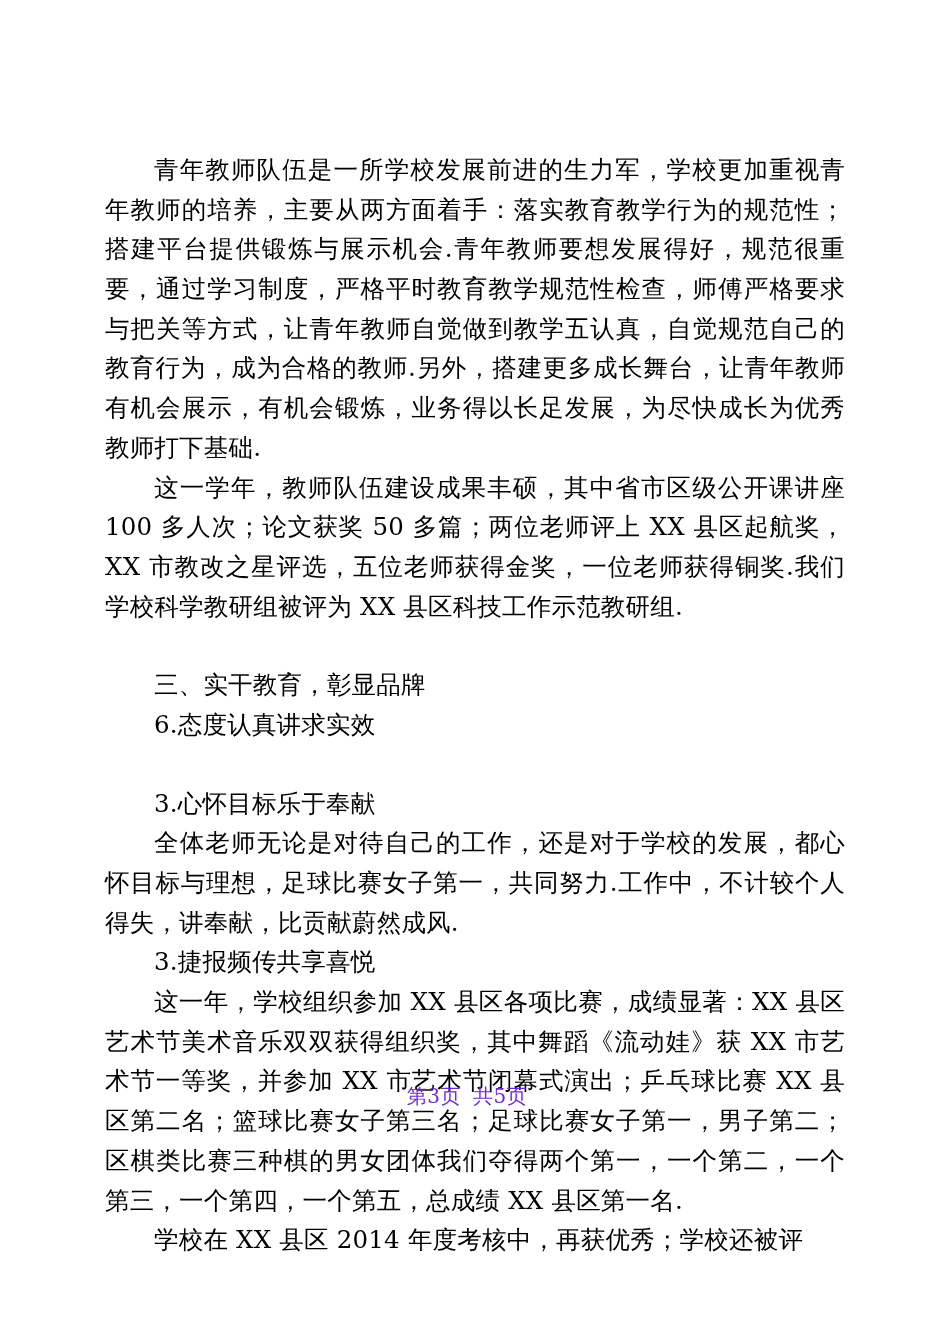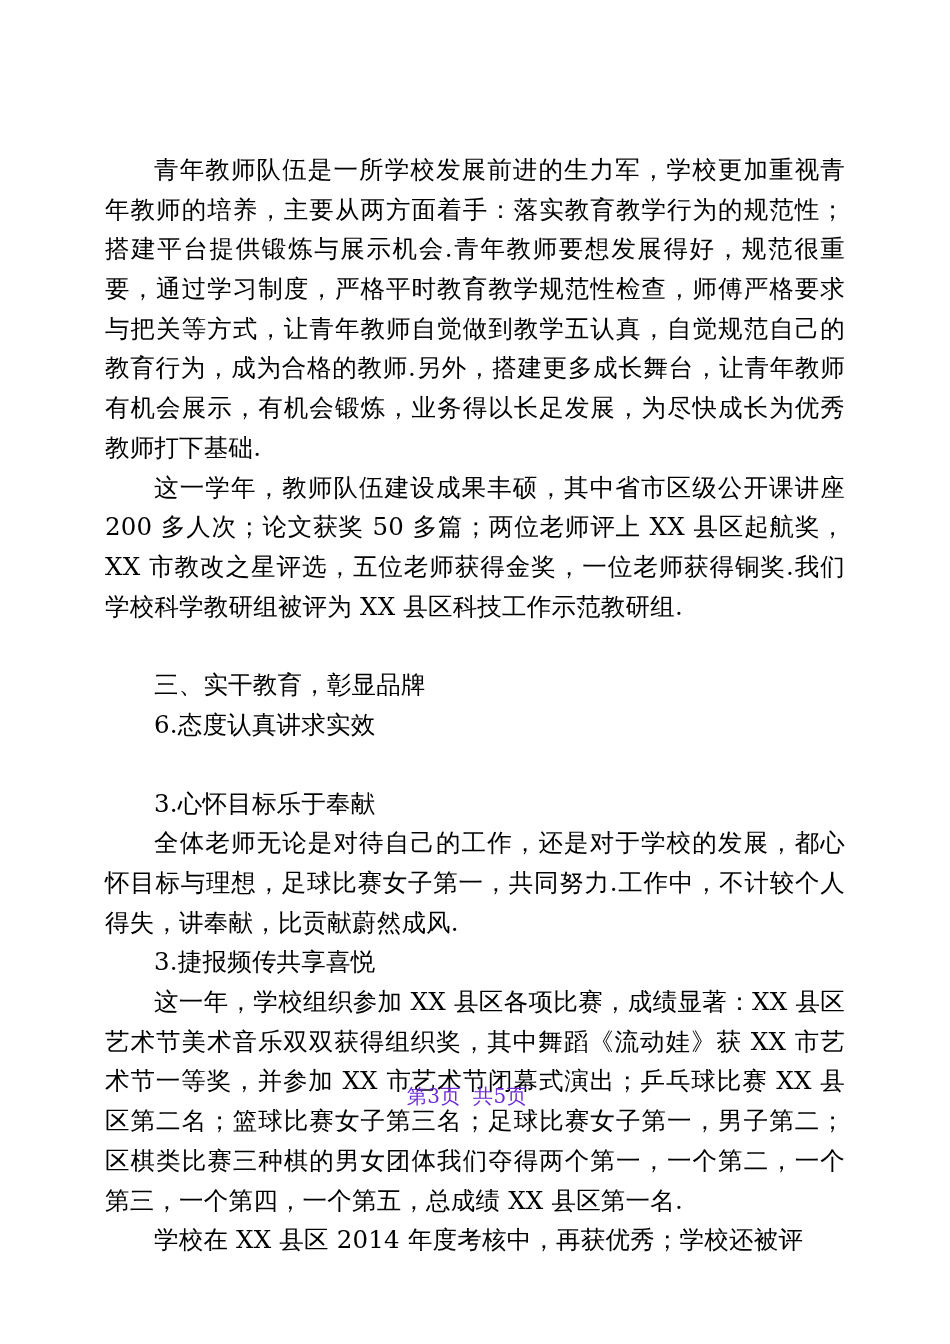--- a/index.html
+++ b/index.html
@@ -51,21 +51,21 @@
     display: inline-block;
     width: 12px;
   }
 </style>
 </head>
 <body>
 
 <div class="page">
   <div class="doc-body">
     <p class="para">青年教师队伍是一所学校发展前进的生力军，学校更加重视青年教师的培养，主要从两方面着手：落实教育教学行为的规范性；搭建平台提供锻炼与展示机会.青年教师要想发展得好，规范很重要，通过学习制度，严格平时教育教学规范性检查，师傅严格要求与把关等方式，让青年教师自觉做到教学五认真，自觉规范自己的教育行为，成为合格的教师.另外，搭建更多成长舞台，让青年教师有机会展示，有机会锻炼，业务得以长足发展，为尽快成长为优秀教师打下基础.</p>
-    <p class="para">这一学年，教师队伍建设成果丰硕，其中省市区级公开课讲座 200 多人次；论文获奖 50 多篇；两位老师评上 XX 县区起航奖，XX 市教改之星评选，五位老师获得金奖，一位老师获得铜奖.我们学校科学教研组被评为 XX 县区科技工作示范教研组.</p>
+    <p class="para">这一学年，教师队伍建设成果丰硕，其中省市区级公开课讲座 100 多人次；论文获奖 50 多篇；两位老师评上 XX 县区起航奖，XX 市教改之星评选，五位老师获得金奖，一位老师获得铜奖.我们学校科学教研组被评为 XX 县区科技工作示范教研组.</p>
     <p class="para gap-before">三、实干教育，彰显品牌</p>
     <p class="para">6.态度认真讲求实效</p>
     <p class="para gap-before">3.心怀目标乐于奉献</p>
     <p class="para">全体老师无论是对待自己的工作，还是对于学校的发展，都心怀目标与理想，足球比赛女子第一，共同努力.工作中，不计较个人得失，讲奉献，比贡献蔚然成风.</p>
     <p class="para">3.捷报频传共享喜悦</p>
     <p class="para">这一年，学校组织参加 XX 县区各项比赛，成绩显著：XX 县区艺术节美术音乐双双获得组织奖，其中舞蹈《流动娃》获 XX 市艺术节一等奖，并参加 XX 市艺术节闭幕式演出；乒乓球比赛 XX 县区第二名；篮球比赛女子第三名；足球比赛女子第一，男子第二；区棋类比赛三种棋的男女团体我们夺得两个第一，一个第二，一个第三，一个第四，一个第五，总成绩 XX 县区第一名.</p>
     <p class="para">学校在 XX 县区 2014 年度考核中，再获优秀；学校还被评</p>
   </div>
 
   <div class="footer">

